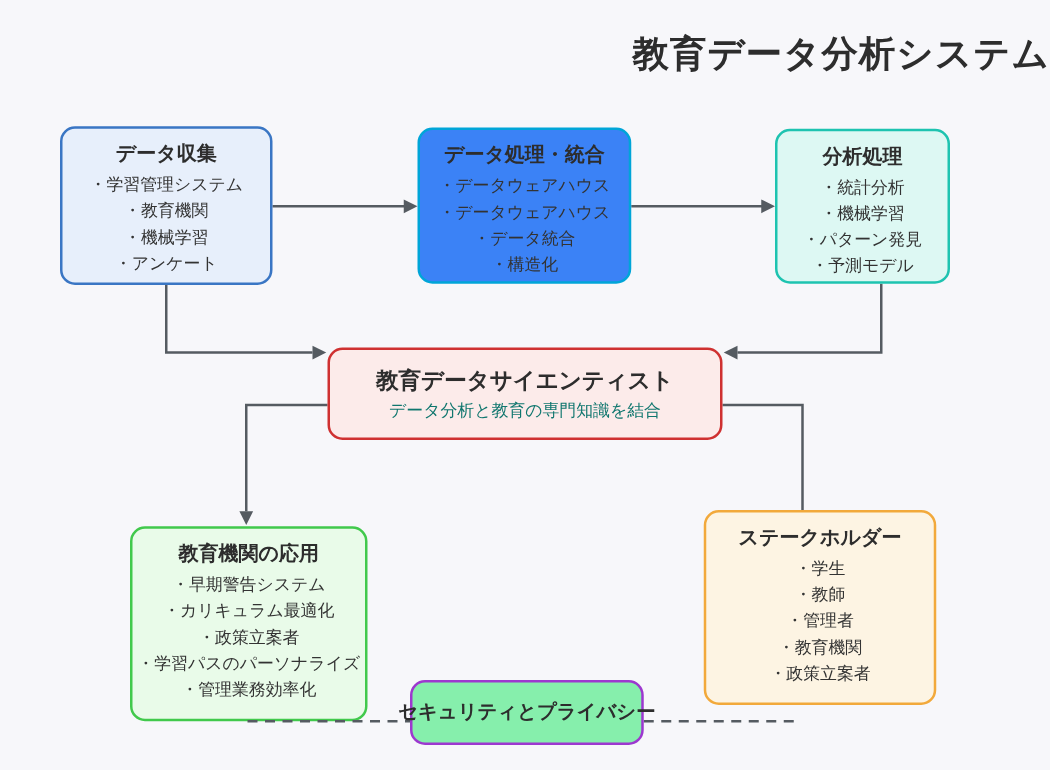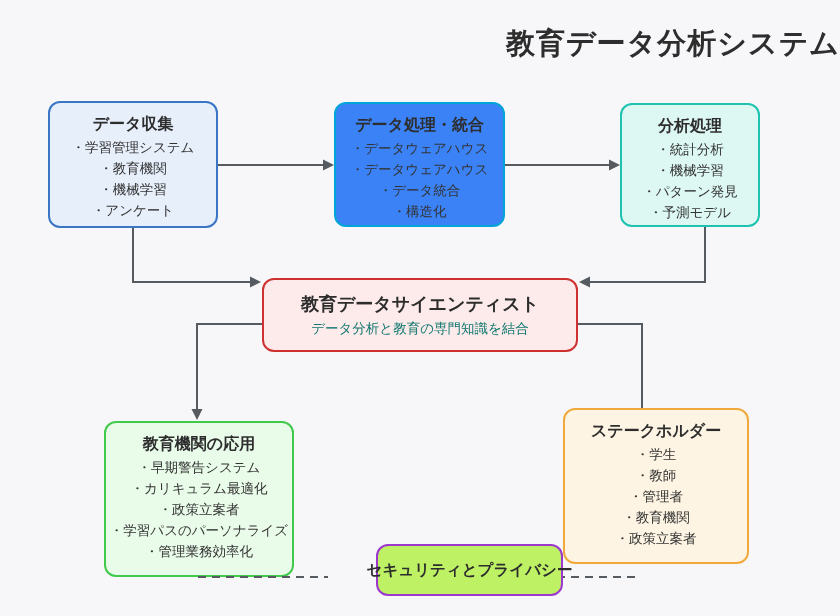--- a/index.html
+++ b/index.html
@@ -161,17 +161,17 @@
       </div>
   </div>
 
   <svg class="dash-layer" width="840" height="616" viewBox="0 0 840 616">
     <g stroke="#555b61" stroke-width="2" fill="none" stroke-dasharray="8,6">
       <path d="M198,577 H328"></path>
       <path d="M515,577 H641"></path>
     </g>
   </svg>
 
-  <div class="node n-security" style="border-color: rgb(157, 56, 207); background-color: #bef264; margin-left: 48px;">
+  <div class="node n-security" style="border-color: rgb(157, 56, 207); background-color: #86efac;">
     <span class="n-title">セキュリティとプライバシー</span>
   </div>
 
 </div>
 
 </body></html>

